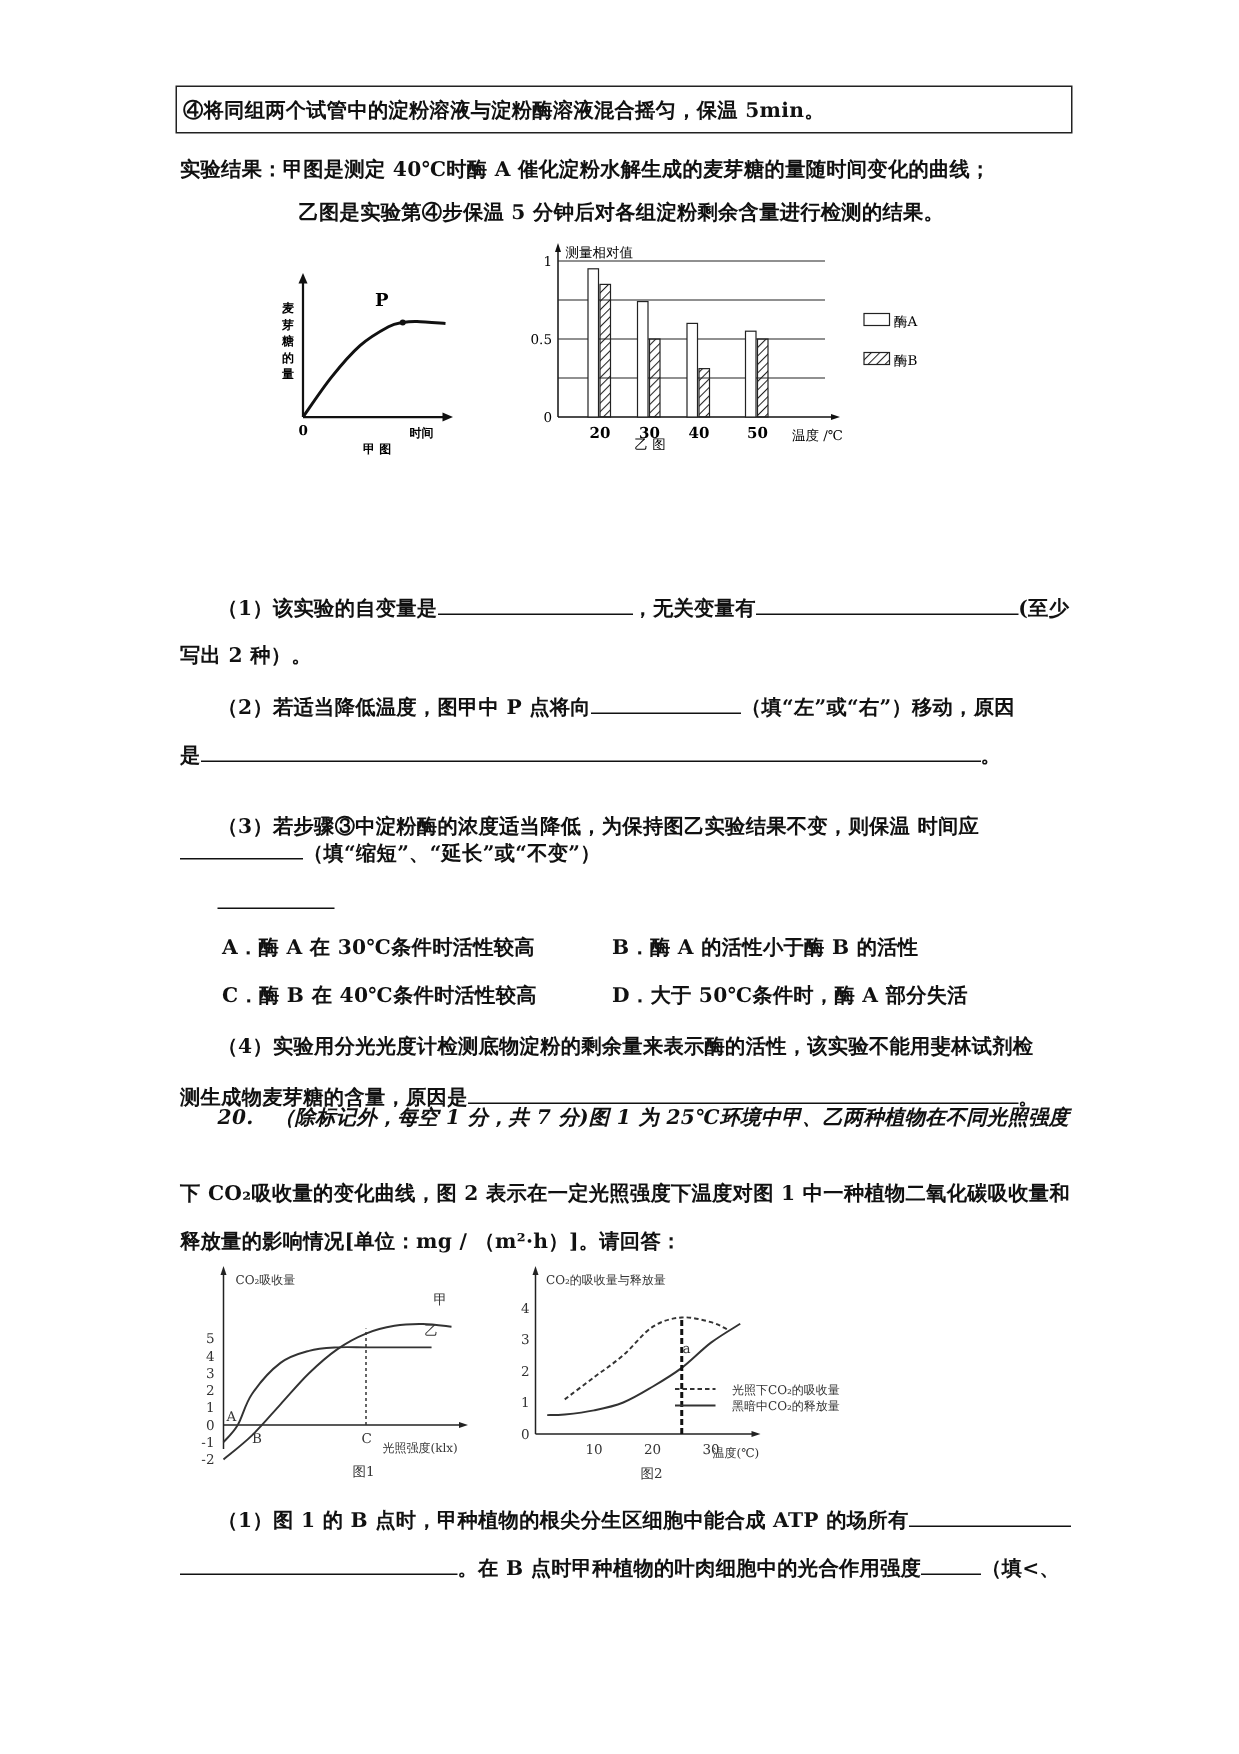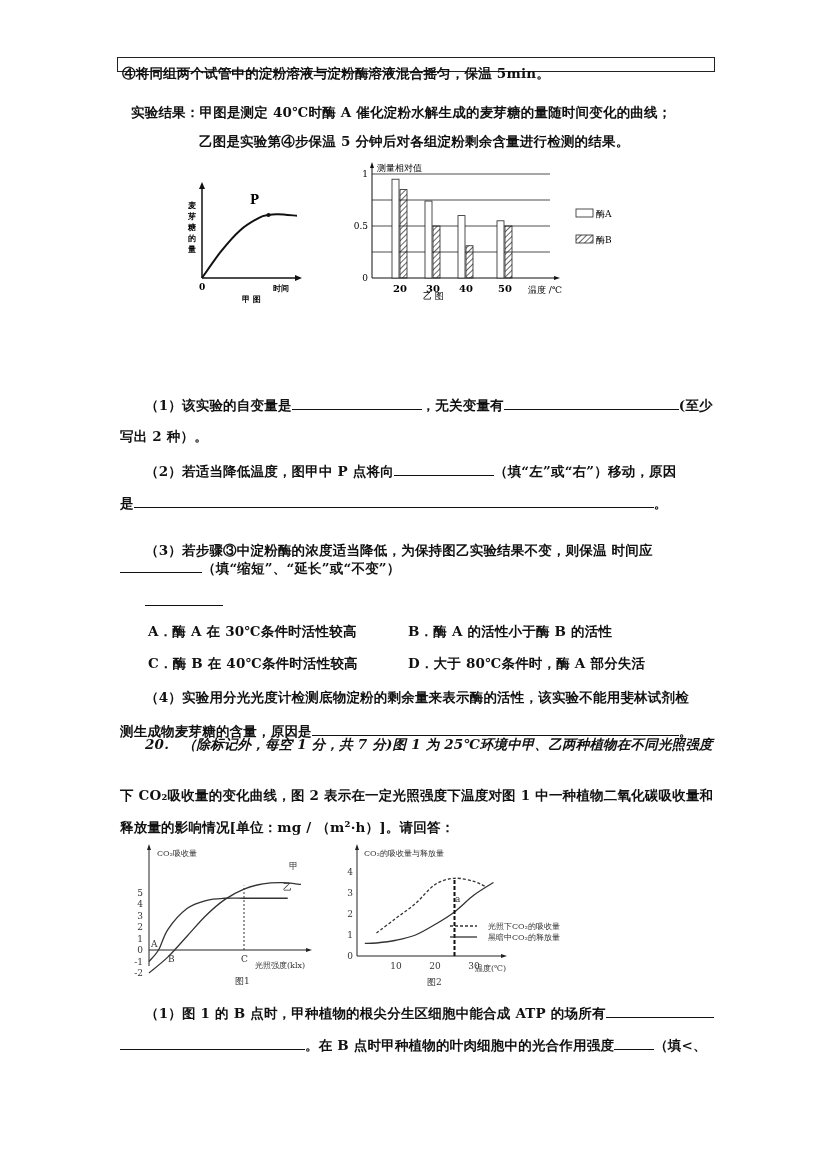--- a/index.html
+++ b/index.html
@@ -1,31 +1,31 @@
 <!DOCTYPE html>
 <html><head>
 <meta charset="utf-8">
 <style>
   html,body{margin:0;padding:0;background:#fff;}
   body{width:826px;height:1169px;position:relative;overflow:hidden;
        font-family:"DejaVu Serif","Liberation Serif",serif;color:#111;}
   .line{position:absolute;font-size:13.5px;font-weight:bold;white-space:nowrap;letter-spacing:0.2px;}
-  .box{position:absolute;left:117px;top:57px;width:598px;height:15px;border:1.5px solid #222;box-sizing:border-box;}
+  .box{position:absolute;left:117px;top:57px;width:598px;height:32px;border:1.5px solid #222;box-sizing:border-box;}
   .blank{display:inline-block;border-bottom:1.3px solid #111;height:14px;vertical-align:baseline;}
   .fig{position:absolute;}
   svg text{font-family:"DejaVu Serif","Liberation Serif",serif;}
 </style>
 </head>
 <body>
 
 <div class="box">
   <div class="line" style="left:4px;top:7px;">④将同组两个试管中的淀粉溶液与淀粉酶溶液混合摇匀，保温 5min。</div>
 </div>
 
-<div class="line" style="left:131px;top:104px;">实验结果：甲图是测定 40℃时酶 A 催化淀粉水解生成的麦芽糖的量随时间变化的曲线；</div>
+<div class="line" style="left:120px;top:104px;">实验结果：甲图是测定 40℃时酶 A 催化淀粉水解生成的麦芽糖的量随时间变化的曲线；</div>
 <div class="line" style="left:199px;top:133px;">乙图是实验第④步保温 5 分钟后对各组淀粉剩余含量进行检测的结果。</div>
 
 <svg class="fig" style="left:180px;top:178px;" width="140" height="130">
   <line x1="22" y1="100" x2="22" y2="8" stroke="#111" stroke-width="1.5"></line>
   <polygon points="22,4 19,11 25,11" fill="#111"></polygon>
   <line x1="22" y1="100" x2="118" y2="100" stroke="#111" stroke-width="1.5"></line>
   <polygon points="122,100 115,97 115,103" fill="#111"></polygon>
   <path id="jia-curve" fill="none" stroke="#111" stroke-width="2" d="M22,100 C25.166666666666668,95.56666666666666 34.666666666666664,81.33333333333334 41,73.4 C47.333333333333336,65.46666666666667 53.666666666666664,58 60,52.4 C66.33333333333333,46.8 74.25,42.366666666666674 79,39.800000000000004 C83.75,37.233333333333334 85.33333333333333,37.583333333333336 88.5,37 C91.66666666666667,36.416666666666664 93.25,36.18333333333333 98,36.3 C102.75,36.416666666666664 113.83333333333333,37.46666666666666 117,37.699999999999996"></path>
   <circle id="jia-p" r="2" fill="#111" cx="88.5" cy="37"></circle>
   <text x="70" y="26" font-size="12" font-weight="bold">P</text>
@@ -104,21 +104,21 @@
   <span class="blank" style="width:82px"></span><span>（填“缩短”、“延长”或“不变”）</span>
 </div>
 
 <div class="line" style="left:145px;top:591px;">
   <span class="blank" style="width:78px"></span>
 </div>
 
 <div class="line" style="left:148px;top:623px;">A．酶 A 在 30℃条件时活性较高</div>
 <div class="line" style="left:408px;top:623px;">B．酶 A 的活性小于酶 B 的活性</div>
 <div class="line" style="left:148px;top:655px;">C．酶 B 在 40℃条件时活性较高</div>
-<div class="line" style="left:408px;top:655px;">D．大于 80℃条件时，酶 A 部分失活</div>
+<div class="line" style="left:408px;top:655px;">D．大于 50℃条件时，酶 A 部分失活</div>
 
 <div class="line" style="left:145px;top:689px;">（4）实验用分光光度计检测底物淀粉的剩余量来表示酶的活性，该实验不能用斐林试剂检</div>
 <div class="line" style="left:120px;top:721px;">
   <span>测生成物麦芽糖的含量，原因是</span><span class="blank" style="width:367px"></span><span>。</span>
 </div>
 
 <div class="line" style="left:145px;top:736px;font-style:italic;">20.　（除标记外，每空 1 分，共 7 分)图 1 为 25℃环境中甲、乙两种植物在不同光照强度</div>
 <div class="line" style="left:120px;top:787px;">下 CO₂吸收量的变化曲线，图 2 表示在一定光照强度下温度对图 1 中一种植物二氧化碳吸收量和</div>
 <div class="line" style="left:120px;top:819px;">释放量的影响情况[单位：mg / （m²·h）]。请回答：</div>
 

